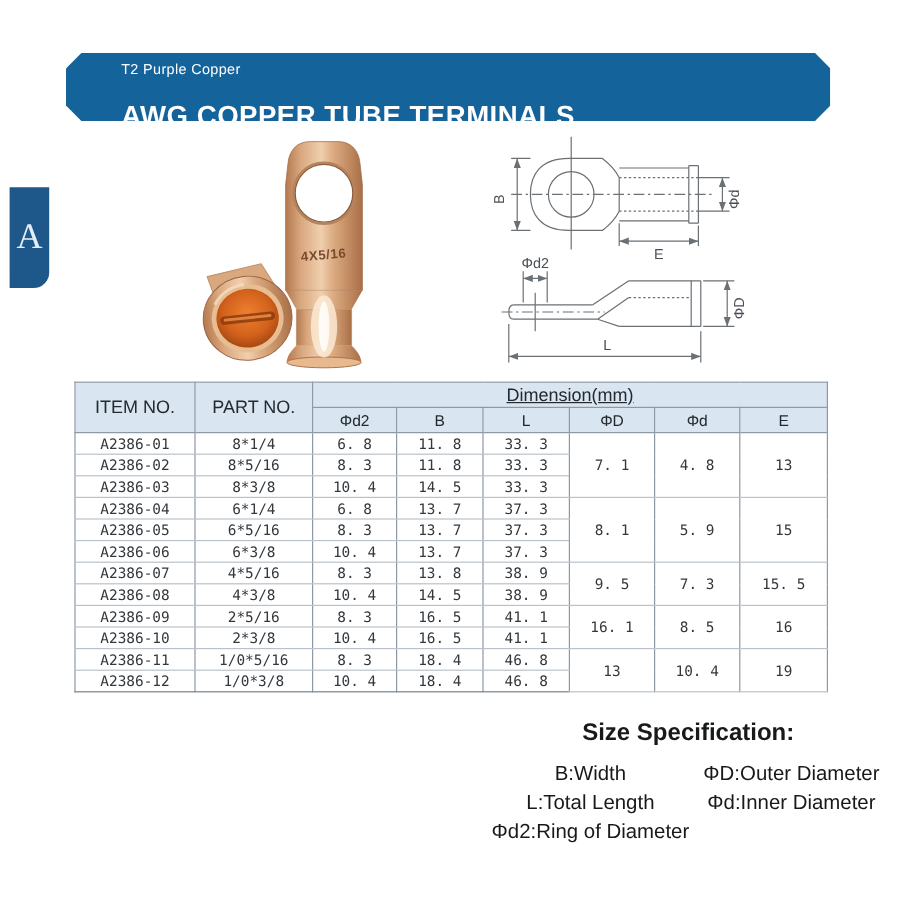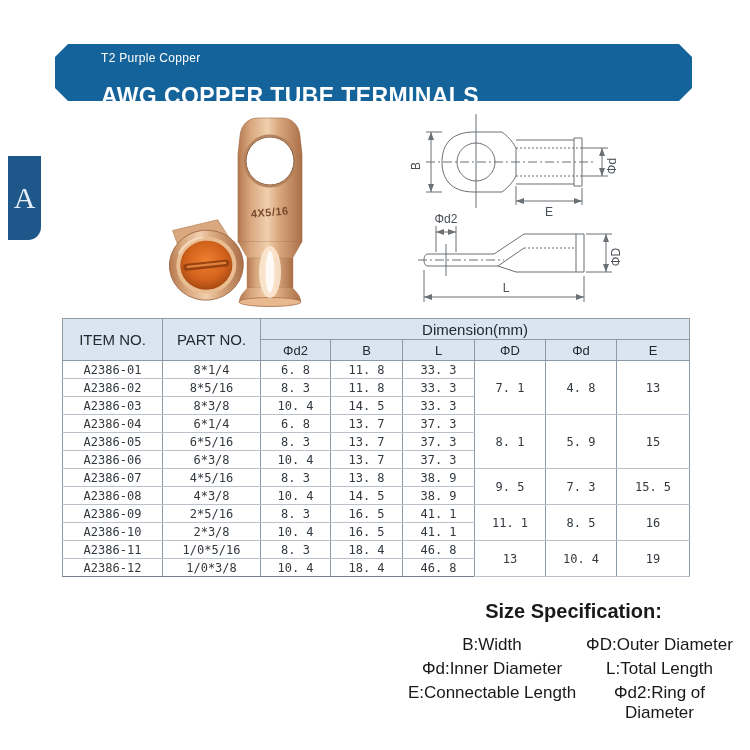--- a/index.html
+++ b/index.html
@@ -32,21 +32,21 @@
   
   table.spec {
     position:absolute; left:62px; top:318px; width:627px;
     border-collapse:collapse; table-layout:fixed;
     font-family:"Liberation Sans", sans-serif;
     padding-left:48px;
   }
   table.spec th, table.spec td { border:1px solid #8d99a5; text-align:center; vertical-align:middle; }
   table.spec thead th { background:#d9e6f2; color:#23292e; font-weight:400; }
   th.h-main { font-size:15px; height:22px; }
-  th.h-span { font-size:15px; height:21px; }
+  th.h-span { font-size:15px; height:21px;text-decoration:underline; }
   th.h-sub  { font-size:13px; height:21px; }
   table.spec tbody td {
     height:18px; font-family:"DejaVu Sans Mono", monospace;
     font-size:12px; color:#33383d; border-top:1px solid #b9c2ca; border-bottom:1px solid #b9c2ca;
   }
   table.spec tbody tr.group-start td { border-top:1px solid #77828d; }
   table.spec tbody tr:last-child td { border-bottom:1px solid #77828d; }
   
   .size-spec { position:absolute; left:406px; top:600px; width:335px; color:#17191b;text-align:center; }
   .size-spec .ss-title { font-size:20px; font-weight:700; margin-bottom:12px; }
@@ -263,21 +263,21 @@
         <td>10. 4</td>
         <td>14. 5</td>
         <td>38. 9</td>
       </tr>
       <tr class="group-start">
         <td>A2386-09</td>
         <td>2*5/16</td>
         <td>8. 3</td>
         <td>16. 5</td>
         <td>41. 1</td>
-        <td rowspan="2">11. 1</td>
+        <td rowspan="2">16. 1</td>
         <td rowspan="2">8. 5</td>
         <td rowspan="2">16</td>
       </tr>
       <tr>
         <td>A2386-10</td>
         <td>2*3/8</td>
         <td>10. 4</td>
         <td>16. 5</td>
         <td>41. 1</td>
       </tr>
@@ -299,20 +299,19 @@
         <td>46. 8</td>
       </tr>
     </tbody>
   </table>
 
   <div class="size-spec">
     <div class="ss-title">Size Specification:</div>
     <div class="ss-grid">
       <span>B:Width</span>
       <span>ΦD:Outer Diameter</span>
+      <span>L:Total Length</span>
       <span>Φd:Inner Diameter</span>
-      <span>L:Total Length</span>
-      <span>E:Connectable Length</span>
       <span>Φd2:Ring of Diameter</span>
     </div>
   </div>
 
 </div>
 
 </body></html>

